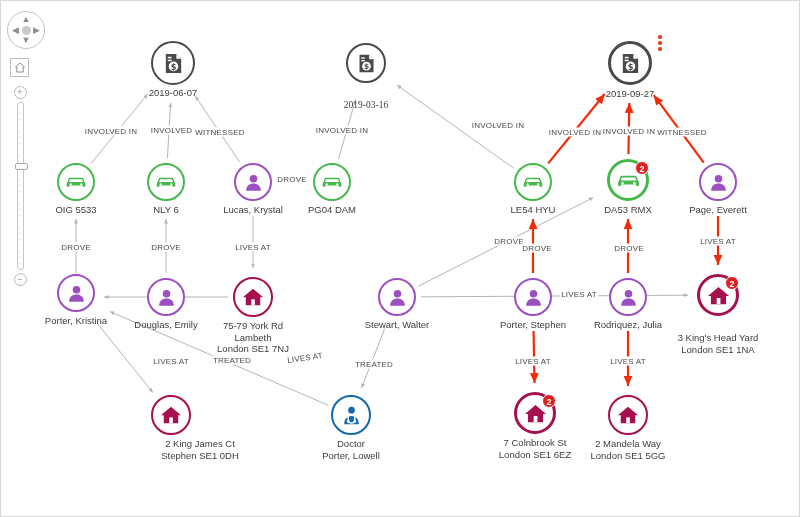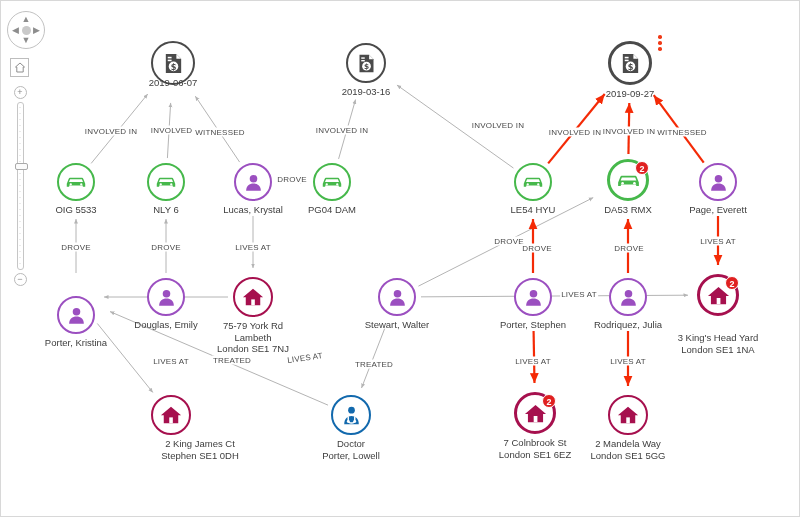--- a/index.html
+++ b/index.html
@@ -113,36 +113,36 @@
           <div class="ring" style="width: 44px; height: 44px; border: 2.2px solid rgb(74, 74, 74);">
             <svg width="23" height="23" viewBox="0 0 24 24">
       <path d="M4 2 h11 l5 5 v15 H4 Z" fill="#4a4a4a"></path>
       <path d="M15 2 l5 5 h-5 Z" fill="#ffffff"></path>
       <rect x="6" y="5" width="4" height="1.6" fill="#ffffff"></rect>
       <rect x="6" y="8" width="4" height="1.6" fill="#ffffff"></rect>
       <circle cx="12" cy="15" r="5" fill="#ffffff"></circle>
       <text x="12" y="18.3" font-size="8.5" font-family="DejaVu Sans, sans-serif" font-weight="bold" text-anchor="middle" fill="#4a4a4a">$</text>
     </svg>
           </div>
-          <div class="label" style="top: 36px;">
+          <div class="label" style="top: 46px;">
             <div>2019-06-07</div>
           </div>
         </div>
         <div class="node" style="left: 365px; top: 62px;">
           <div class="ring" style="width: 40px; height: 40px; border: 2.2px solid rgb(74, 74, 74);">
             <svg width="21" height="21" viewBox="0 0 24 24">
       <path d="M4 2 h11 l5 5 v15 H4 Z" fill="#4a4a4a"></path>
       <path d="M15 2 l5 5 h-5 Z" fill="#ffffff"></path>
       <rect x="6" y="5" width="4" height="1.6" fill="#ffffff"></rect>
       <rect x="6" y="8" width="4" height="1.6" fill="#ffffff"></rect>
       <circle cx="12" cy="15" r="5" fill="#ffffff"></circle>
       <text x="12" y="18.3" font-size="8.5" font-family="DejaVu Sans, sans-serif" font-weight="bold" text-anchor="middle" fill="#4a4a4a">$</text>
     </svg>
           </div>
-          <div class="label" style="top: 43px;">
+          <div class="label" style="top: 57px; font-family: Liberation Serif, serif;">
             <div>2019-03-16</div>
           </div>
         </div>
         <div class="node" style="left: 629px; top: 62px;">
           <div class="ring" style="width: 44px; height: 44px; border: 3.6px solid rgb(74, 74, 74);">
             <svg width="23" height="23" viewBox="0 0 24 24">
       <path d="M4 2 h11 l5 5 v15 H4 Z" fill="#4a4a4a"></path>
       <path d="M15 2 l5 5 h-5 Z" fill="#ffffff"></path>
       <rect x="6" y="5" width="4" height="1.6" fill="#ffffff"></rect>
       <rect x="6" y="8" width="4" height="1.6" fill="#ffffff"></rect>
@@ -240,21 +240,21 @@
           <div class="ring" style="width: 38px; height: 38px; border: 2.2px solid rgb(155, 79, 192);">
             <svg width="21" height="21" viewBox="0 0 24 24">
       <circle cx="12" cy="7.6" r="4.3" fill="#9b4fc0"></circle>
       <path d="M3.6 21.5 C3.6 16 7.4 13.2 12 13.2 C16.6 13.2 20.4 16 20.4 21.5 Z" fill="#9b4fc0"></path>
     </svg>
           </div>
           <div class="label" style="top: 41px;">
             <div>Page, Everett</div>
           </div>
         </div>
-        <div class="node" style="left: 75px; top: 314px;">
+        <div class="node" style="left: 75px; top: 292px;">
           <div class="ring" style="width: 38px; height: 38px; border: 2.2px solid rgb(155, 79, 192);">
             <svg width="21" height="21" viewBox="0 0 24 24">
       <circle cx="12" cy="7.6" r="4.3" fill="#9b4fc0"></circle>
       <path d="M3.6 21.5 C3.6 16 7.4 13.2 12 13.2 C16.6 13.2 20.4 16 20.4 21.5 Z" fill="#9b4fc0"></path>
     </svg>
           </div>
           <div class="label" style="top: 41px;">
             <div>Porter, Kristina</div>
           </div>
         </div>

